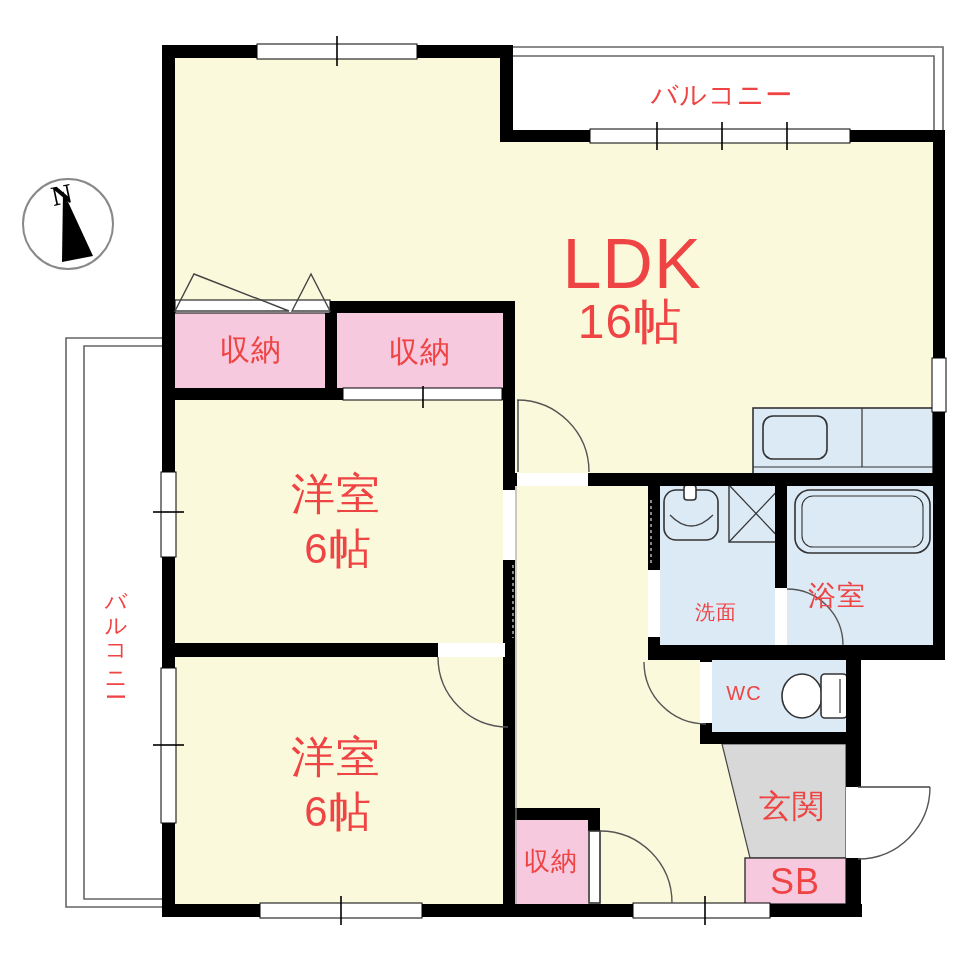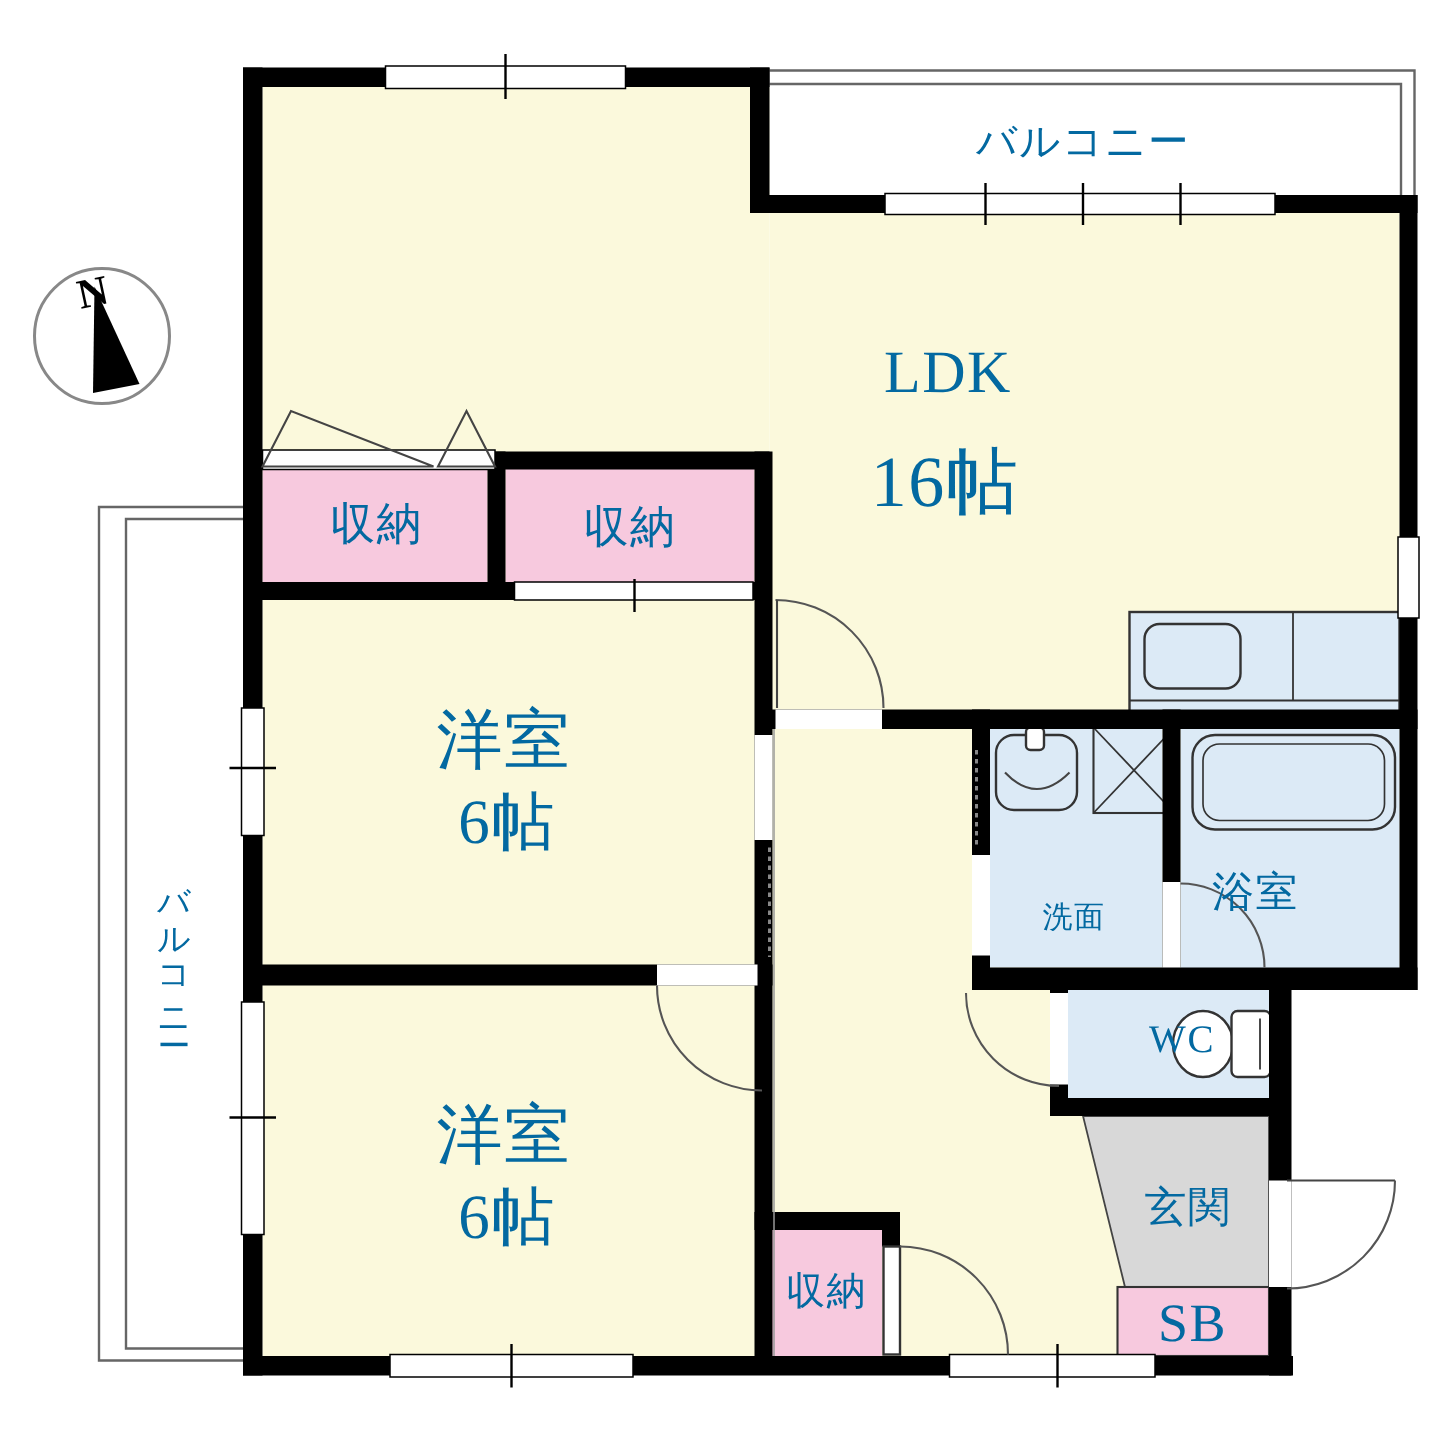--- a/index.html
+++ b/index.html
@@ -1,20 +1,20 @@
 <!DOCTYPE html>
 <html style="--room-floor: #FBF9DC; --closet-pink: #F7C9DE; --wet-blue: #DCEAF6; --entry-gray: #D8D8D8; --wall: #000000;"><head>
 <meta charset="utf-8">
 <style>
   html,body{margin:0;padding:0;background:#fff;}
   #plan{position:relative;width:960px;height:960px;background:#fff;overflow:hidden;
         font-family:"Liberation Sans","DejaVu Sans",sans-serif;}
   #plan svg{position:absolute;left:0;top:0;}
-  .lbl{position:absolute;transform:translate(-50%,-50%);color:#0369a1;white-space:nowrap;
-       font-weight:500;letter-spacing:1px;line-height:1;font-family:Liberation Serif, serif;}
+  .lbl{position:absolute;transform:translate(-50%,-50%);color:#ef4444;white-space:nowrap;
+       font-weight:500;letter-spacing:1px;line-height:1;}
   .lbl.vert{writing-mode:vertical-rl;letter-spacing:2px;}
   
   .f-room{fill:var(--room-floor);}
   .f-closet{fill:var(--closet-pink);}
   .f-wet{fill:var(--wet-blue);}
   .f-entry{fill:var(--entry-gray);stroke:#444;stroke-width:1.2;}
   .wall{fill:var(--wall);}
   .win{fill:#fff;stroke:#000;stroke-width:1;}
   .gap{fill:#fff;}
   .tick{stroke:#000;stroke-width:1.6;}
@@ -159,34 +159,34 @@
     <line x1="516" y1="486" x2="516" y2="904" stroke="#999" stroke-width="1"></line>
   </g>
 
   <g>
     <circle cx="68" cy="224" r="45" fill="none" stroke="#888" stroke-width="2"></circle>
     <polygon points="63,191 62,262 93,256" fill="#000"></polygon>
     <text x="62" y="204" text-anchor="middle" font-size="28" font-weight="bold" font-family="Liberation Serif, DejaVu Serif, serif" transform="rotate(-12 62 196)">N</text>
   </g>
 </svg>
 
-  <div class="lbl" style="left:632px;top:248px;font-size:40px;">LDK</div>
+  <div class="lbl" style="left:632px;top:264px;font-size:70px;">LDK</div>
   <div class="lbl" style="left:630px;top:322px;font-size:48px;">16帖</div>
 
   <div class="lbl" style="left:336px;top:494px;font-size:44px;">洋室</div>
   <div class="lbl" style="left:338px;top:549px;font-size:42px;">6帖</div>
 
   <div class="lbl" style="left:336px;top:757px;font-size:44px;">洋室</div>
   <div class="lbl" style="left:338px;top:812px;font-size:42px;">6帖</div>
 
   <div class="lbl" style="left:251px;top:350px;font-size:30px;">収納</div>
   <div class="lbl" style="left:420px;top:352px;font-size:30px;">収納</div>
   <div class="lbl" style="left:551px;top:861px;font-size:26px;">収納</div>
 
   <div class="lbl" style="left:716px;top:612px;font-size:20px;">洗面</div>
   <div class="lbl" style="left:837px;top:596px;font-size:28px;">浴室</div>
-  <div class="lbl" style="left:744px;top:693px;font-size:26px;margin-left:44px;">WC</div>
-  <div class="lbl" style="left:792px;top:806px;font-size:28px;text-align:right;">玄関</div>
+  <div class="lbl" style="left:744px;top:693px;font-size:20px;">WC</div>
+  <div class="lbl" style="left:792px;top:806px;font-size:32px;text-align:right;">玄関</div>
   <div class="lbl" style="left:795px;top:882px;font-size:36px;">SB</div>
 
   <div class="lbl" style="left:722px;top:95px;font-size:27px;">バルコニー</div>
   <div class="lbl vert" style="left:116px;top:632px;font-size:22px;">バルコニー</div>
 </div>
 
 </body></html>

